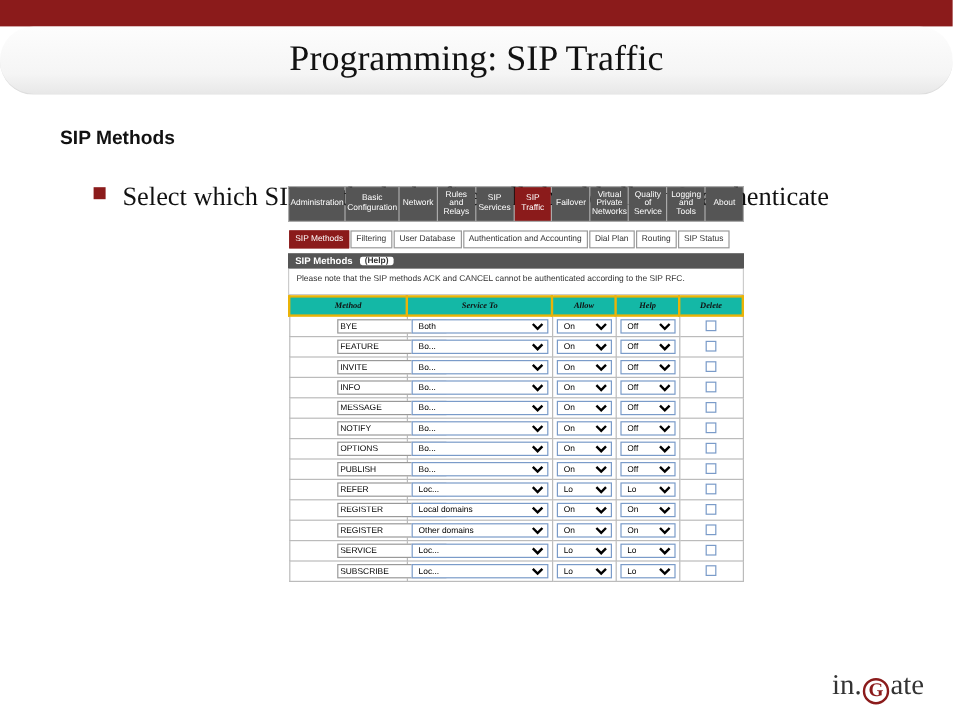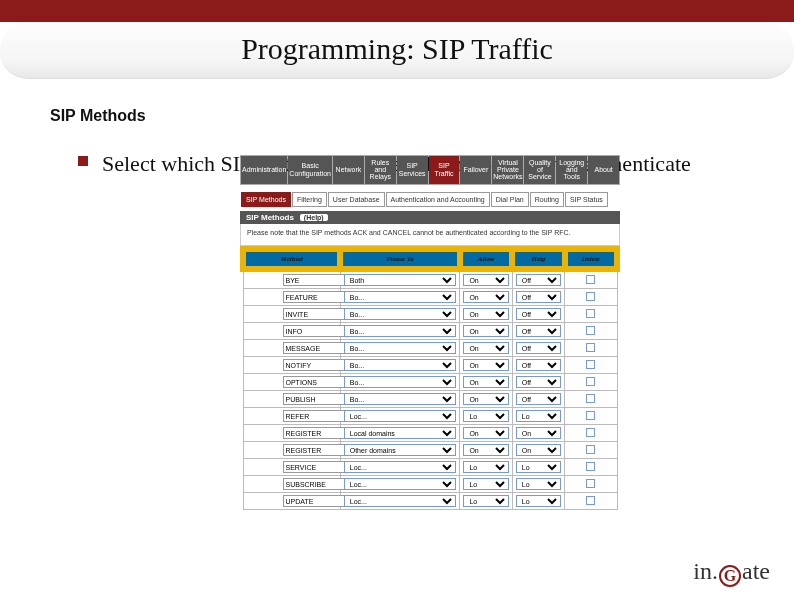--- a/index.html
+++ b/index.html
@@ -139,22 +139,22 @@
     border-bottom: 1px solid #ccc;
     line-height: 1.3;
   }
   table.methods {
     border-collapse: collapse;
     width: 100%;
     background: #fff;
     font-size: 7px;
   }
   table.methods th {
-    border: 6px solid #eab308;
-    background: #0369a1;
+    border: 2px solid #eab308;
+    background: #14b8a6;
     padding: 3px 1px;
     font-weight: bold;
     font-family: "Times New Roman", serif;
     font-style: italic;
     color: #111;
     text-align: center;
   }
   table.methods td {
     border: 1px solid #bbb;
     padding: 2px 3px;
@@ -257,21 +257,21 @@
     <div class="panel-title">
       <span>SIP Methods</span>
       <span class="help-link">(Help)</span>
     </div>
     <div class="panel-note">Please note that the SIP methods ACK and CANCEL cannot be authenticated according to the SIP RFC.</div>
 
     <table class="methods">
       <thead>
         <tr>
           <th style="width:26%">Method</th>
-          <th style="width:32%">Please To</th>
+          <th style="width:32%">Service To</th>
           <th style="width:14%">Allow</th>
           <th style="width:14%">Help</th>
           <th style="width:14%">Delete</th>
         </tr>
       </thead>
       <tbody id="method-rows">
           <tr>
             <td><input class="method-input" value="BYE" style=""></td>
             <td><select class="mini-select"><option>Both</option></select></td>
             <td><select class="mini-select"><option>On</option></select></td>
@@ -355,27 +355,20 @@
             <td><select class="mini-select"><option>Lo</option></select></td>
             <td class="center"><span class="mini-check"></span></td>
           </tr>
           <tr>
             <td><input class="method-input" value="SUBSCRIBE" style=""></td>
             <td><select class="mini-select"><option>Loc...</option></select></td>
             <td><select class="mini-select"><option>Lo</option></select></td>
             <td><select class="mini-select"><option>Lo</option></select></td>
             <td class="center"><span class="mini-check"></span></td>
           </tr>
-          <tr>
-            <td><input class="method-input" value="UPDATE" style=""></td>
-            <td><select class="mini-select"><option>Loc...</option></select></td>
-            <td><select class="mini-select"><option>Lo</option></select></td>
-            <td><select class="mini-select"><option>Lo</option></select></td>
-            <td class="center"><span class="mini-check"></span></td>
-          </tr>
         </tbody>
     </table>
   </div>
 </div>
 
 <div class="footer-logo">
   <span>in.</span>
   <span class="g">G</span>
   <span>ate</span>
 </div>

